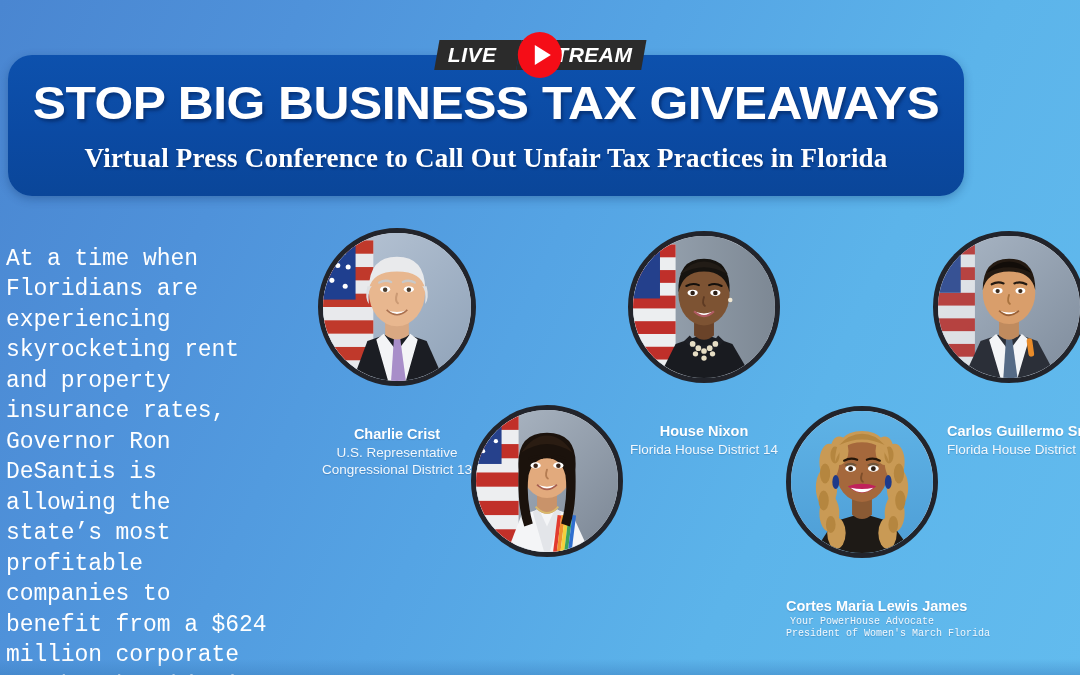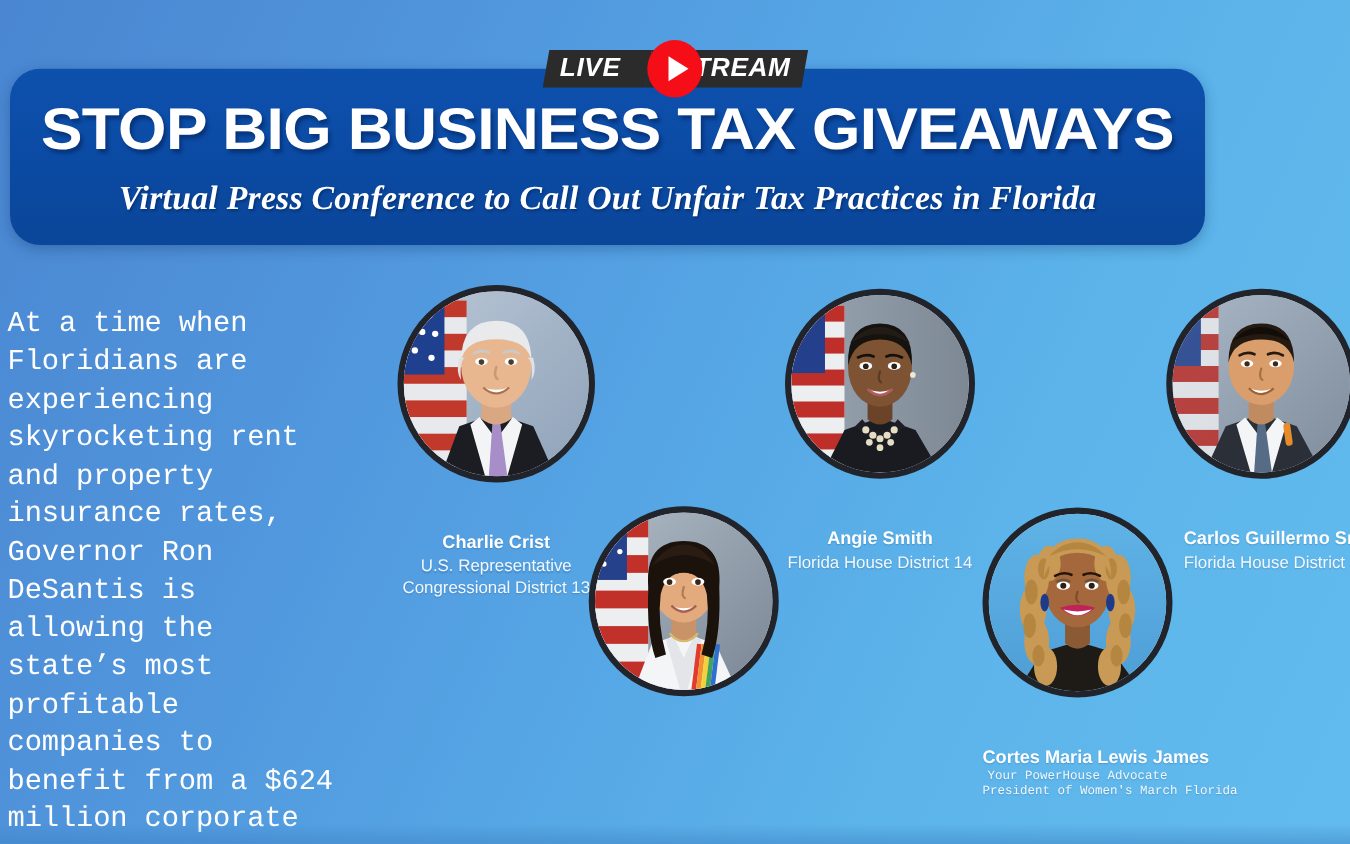--- a/index.html
+++ b/index.html
@@ -37,21 +37,20 @@
     letter-spacing:-0.5px;
     color:#ffffff;
     white-space:nowrap;
     transform:scaleX(1.06);
     text-shadow:2px 3px 3px rgba(0,25,70,.45);
   }
   .banner-sub{
     position:absolute; left:0; right:0; top:88px;
     text-align:center;
     font-family:"Liberation Serif", serif;
-    font-style:italic;
     font-weight:bold;
     font-size:27px;
     color:#ffffff;
     white-space:nowrap;
     letter-spacing:.2px;
     text-shadow:1px 2px 2px rgba(0,25,70,.45);
   }
 
   
   .livestream{
@@ -286,21 +285,21 @@
         <circle cx="58" cy="40.2" r="1.6" fill="#2c1f16"></circle>
         <path d="M37.6 35.2 q4.4 -2.4 8.8 -.6" stroke="#14100c" stroke-width="1.5" fill="none" stroke-linecap="round"></path>
         <path d="M53.6 34.6 q4.4 -1.8 8.8 .6" stroke="#14100c" stroke-width="1.5" fill="none" stroke-linecap="round"></path>
         <path d="M50 43 q-1.6 5 .6 6.2" stroke="#5d3a23" stroke-width="1.3" fill="none" stroke-linecap="round"></path>
         <path d="M43 53 q7 6 14 0 q-7 3 -14 0 z" fill="#fff"></path>
         <path d="M43 53 q7 6.8 14 0" stroke="#b05a62" stroke-width="1.5" fill="none"></path>
         <circle cx="68.5" cy="45" r="1.6" fill="#efe7d2"></circle>
       </svg>
     </div>
     <div class="caption">
-      <div class="cap-name">Angie Smith</div>
+      <div class="cap-name">House Nixon</div>
       <div class="cap-line">Florida House District 14</div>
     </div>
   </div>
 
   <div class="speaker sp-smith">
     <div class="portrait">
       <svg viewBox="0 0 100 100" preserveAspectRatio="xMidYMid slice" aria-hidden="true">
         <defs>
           <linearGradient id="bgSmith" x1="0" y1="0" x2="1" y2="1">
             <stop offset="0%" stop-color="#aab7c6"></stop>

